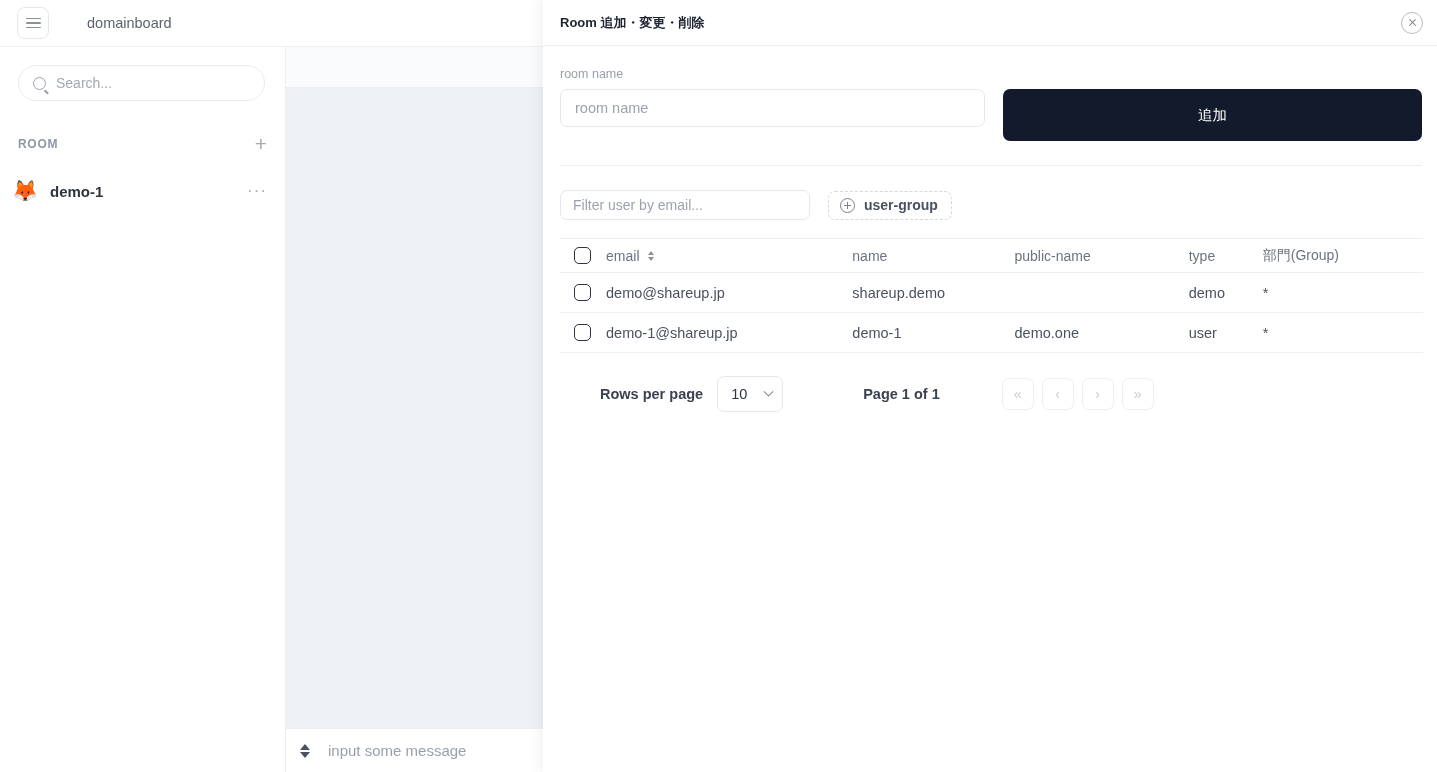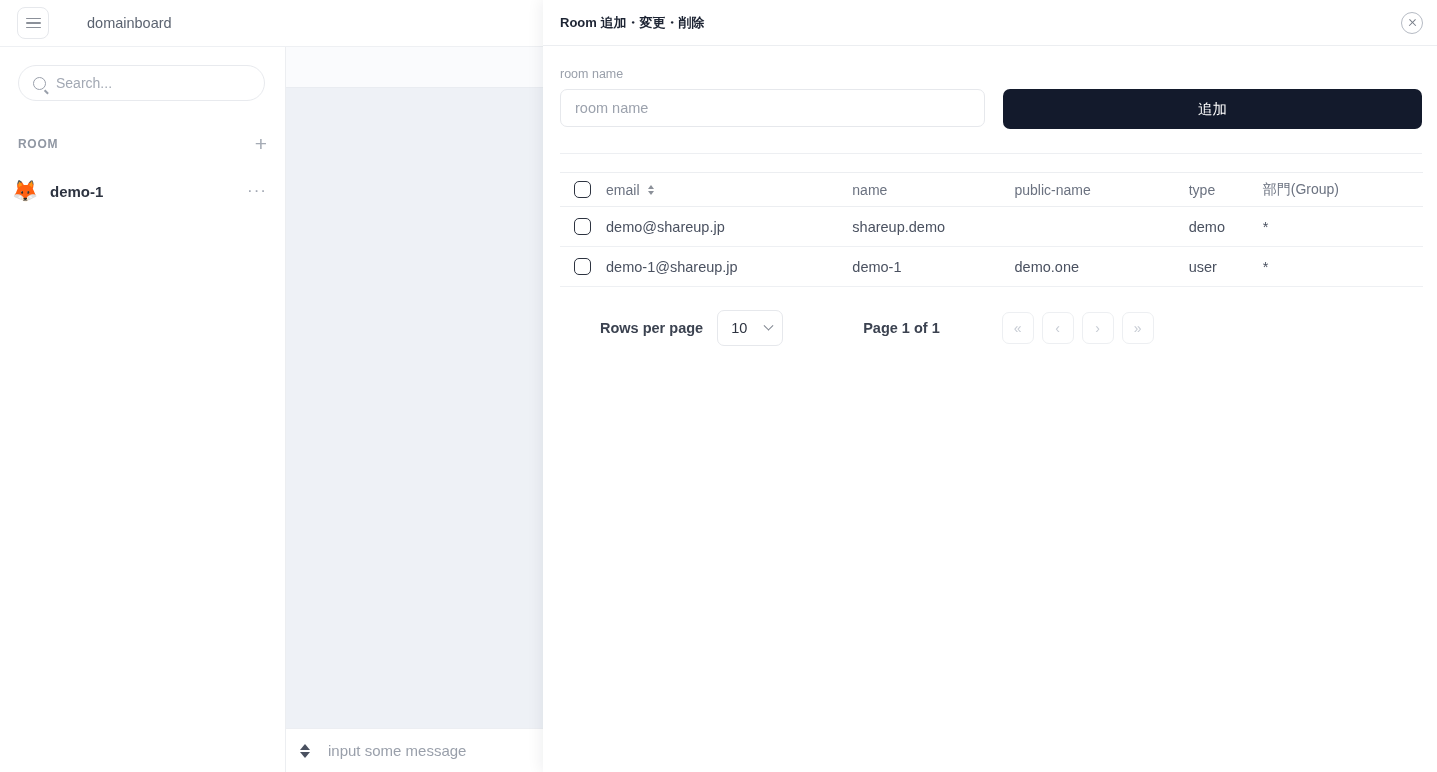--- a/index.html
+++ b/index.html
@@ -102,21 +102,21 @@
 
   .field-label { font-size: 12.5px; color: #9aa0ab; margin-bottom: 8px; }
   .row-1 { display: flex; gap: 18px; }
   .room-input {
     width: 425px; height: 38px; border: 1px solid #e6e8ec; border-radius: 7px;
     background: #fff; font-size: 14.5px; color: #2d3340; padding: 0 14px;
     font-family: inherit; outline: none;
   }
   .room-input::placeholder { color: #9ca2ad; }
   .add-btn {
-    flex: 1; height: 40px; border: none; border-radius: 7px; background: #131a2c;
+    flex: 1; height: 52px; border: none; border-radius: 7px; background: #131a2c;
     color: #ffffff; font-size: 14.5px; font-family: inherit; cursor: pointer;
   }
 
   .divider { height: 1px; background: #edeff2; margin: 24px 0 0 0; }
 
   .row-2 { display: flex; align-items: center; gap: 18px; margin-top: 24px; }
   .filter-input {
     width: 250px; height: 30px; border: 1px solid #e6e8ec; border-radius: 7px;
     background: #fff; font-size: 14px; color: #2d3340; padding: 0 12px;
     font-family: inherit; outline: none;
@@ -241,20 +241,27 @@
 
       <div class="field-label">room name</div>
 
       <div class="row-1">
         <input class="room-input" type="text" placeholder="room name" style="">
         <button class="add-btn">追加</button>
       </div>
 
       <div class="divider"></div>
 
+      <div class="row-2">
+        <input class="filter-input" type="text" placeholder="Filter user by email..." style="">
+        <div class="ug-btn">
+          <span class="circ-plus"></span>
+          <span class="label">user-group</span>
+        </div>
+      </div>
 
       <table class="users">
         <thead>
           <tr>
             <th class="c-check">
               <span class="cbx"></span>
             </th>
             <th class="c-email">
               <span class="th-inner">
                 <span>email</span>

